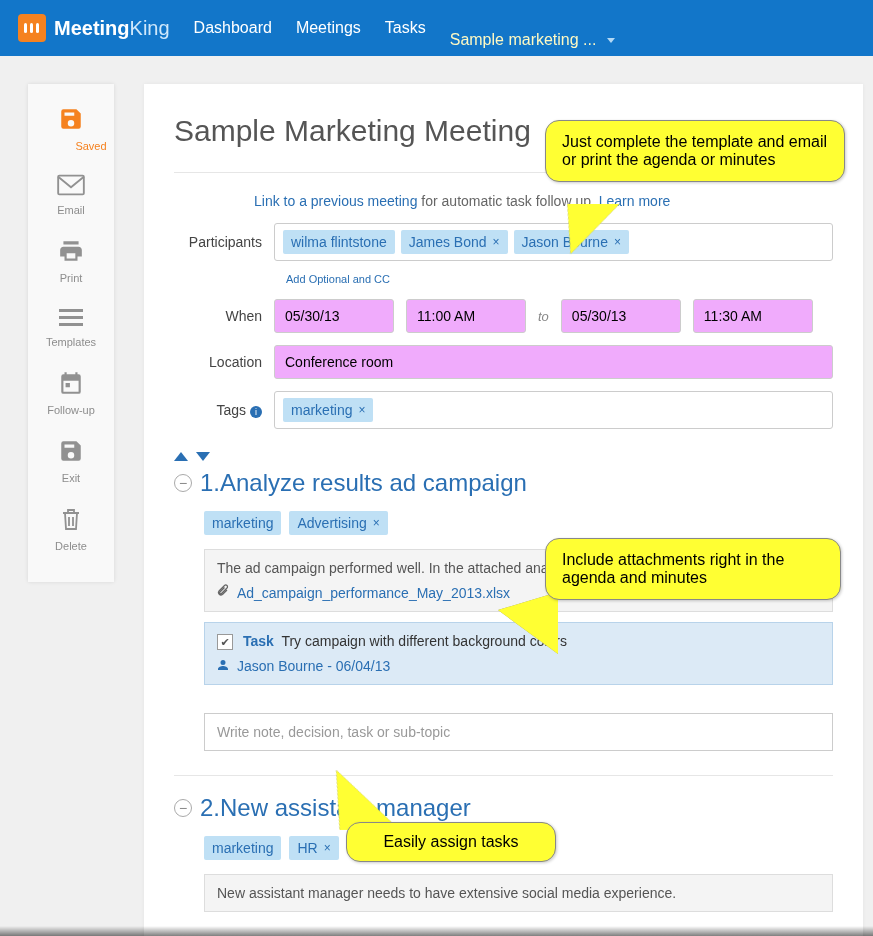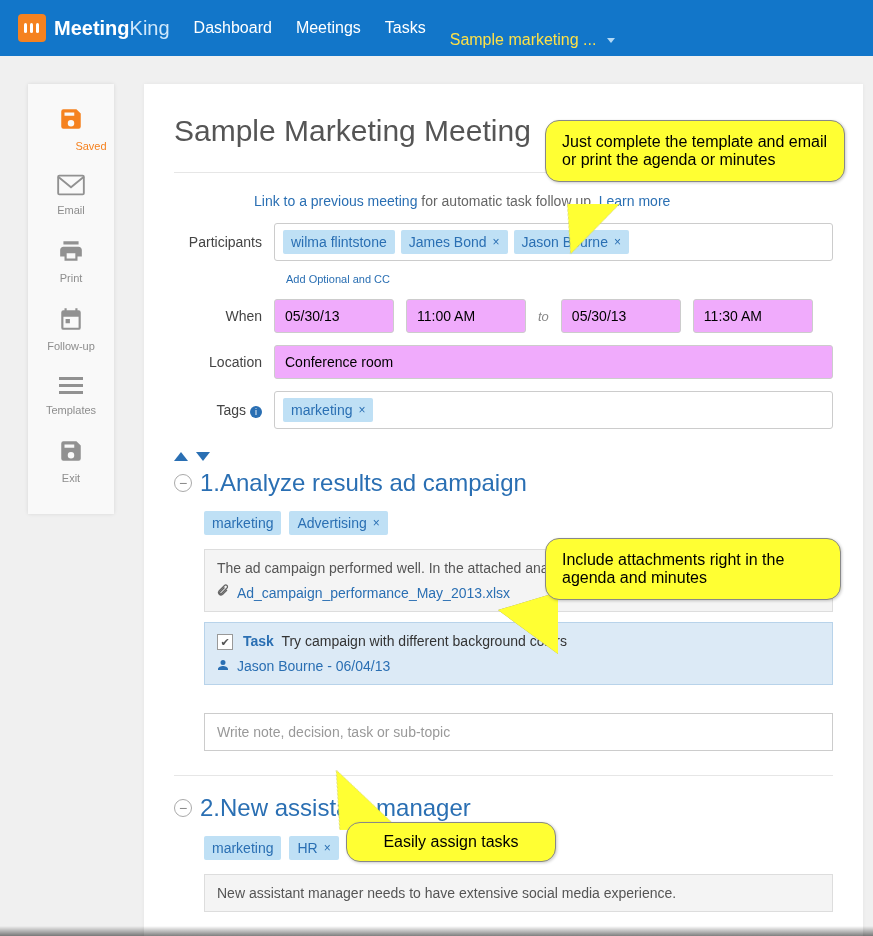--- a/index.html
+++ b/index.html
@@ -32,21 +32,21 @@
     background: #f58220;
     border-radius: 4px;
     margin-right: 8px;
     display: flex; align-items: center; justify-content: center;
     color: #fff; font-size: 16px;
   }
   .logo .white { color: #fff; }
   .logo .light { color: #cfe8fb; font-weight: 400;}
   .nav { display: flex; gap: 24px; align-items: center; }
   .nav a { color: #fff; text-decoration: none; font-size: 16px; cursor: pointer;}
-  .nav a.current { color: #fde047; margin-top: 24px; }
+  .nav a.current { color: #fef9c3; margin-top: 24px; }
   .caret-down { display:inline-block; margin-left:6px; width:0;height:0;border-left:4px solid transparent;border-right:4px solid transparent;border-top:5px solid #b3d9f5;vertical-align:middle;}
 
   
   .main-wrap {
     position: absolute;
     top: 56px; left: 0; right: 0; bottom: 0;
     background: #f0f0f0;
   }
   .sidebar {
     position: absolute;
@@ -256,43 +256,51 @@
     <div class="side-item">
       <div class="side-ico">
         <svg width="26" height="26" viewBox="0 0 24 24" fill="#919191">
             <path d="M19 8H5c-1.66 0-3 1.34-3 3v6h4v4h12v-4h4v-6c0-1.66-1.34-3-3-3zm-3 11H8v-5h8v5zm3-13H5V3h14v3z"></path>
           </svg>
       </div>
       <div class="side-label">Print</div>
     </div>
     <div class="side-item">
       <div class="side-ico">
-        <svg width="26" height="26" viewBox="0 0 24 24" fill="#919191">
-            <path d="M19 4h-1V2h-2v2H8V2H6v2H5a2 2 0 0 0-2 2v14a2 2 0 0 0 2 2h14a2 2 0 0 0 2-2V6a2 2 0 0 0-2-2zm0 16H5V10h14v10zM7 12h4v4H7z"></path>
-          </svg>
-      </div>
-      <div class="side-label">Follow-up</div>
-    </div>
-    <div class="side-item">
-      <div class="side-ico">
         <svg width="24" height="20" viewBox="0 0 24 20" fill="#919191">
             <rect y="1" width="24" height="3"></rect>
             <rect y="8" width="24" height="3"></rect>
             <rect y="15" width="24" height="3"></rect>
           </svg>
       </div>
       <div class="side-label">Templates</div>
     </div>
     <div class="side-item">
       <div class="side-ico">
         <svg width="26" height="26" viewBox="0 0 24 24" fill="#919191">
+            <path d="M19 4h-1V2h-2v2H8V2H6v2H5a2 2 0 0 0-2 2v14a2 2 0 0 0 2 2h14a2 2 0 0 0 2-2V6a2 2 0 0 0-2-2zm0 16H5V10h14v10zM7 12h4v4H7z"></path>
+          </svg>
+      </div>
+      <div class="side-label">Follow-up</div>
+    </div>
+    <div class="side-item">
+      <div class="side-ico">
+        <svg width="26" height="26" viewBox="0 0 24 24" fill="#919191">
             <path d="M17 3H5a2 2 0 0 0-2 2v14a2 2 0 0 0 2 2h14a2 2 0 0 0 2-2V7l-4-4zM12 19a3 3 0 1 1 0-6 3 3 0 0 1 0 6zm3-10H6V6h9v3z"></path>
           </svg>
       </div>
       <div class="side-label">Exit</div>
+    </div>
+    <div class="side-item">
+      <div class="side-ico">
+        <svg width="24" height="26" viewBox="0 0 24 26" fill="none" stroke="#919191" stroke-width="1.8">
+            <path d="M4 7h16M9 7V4h6v3M6 7l1 16h10l1-16M10 11v9M14 11v9"></path>
+          </svg>
+      </div>
+      <div class="side-label">Delete</div>
     </div>
   </div>
 
   <div class="content">
     <h1 class="page-title">Sample Marketing Meeting</h1>
     <hr class="divider">
 
     <div class="link-row">
       <a class="lnk">Link to a previous meeting</a>
       <span class="muted"> for automatic task follow up. </span>

